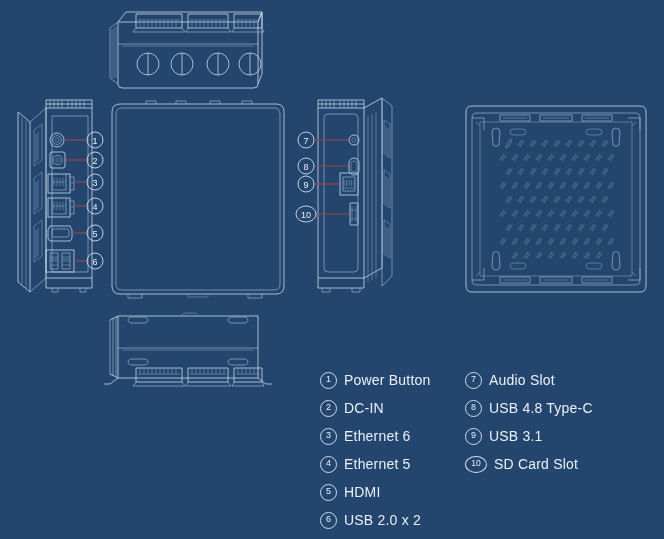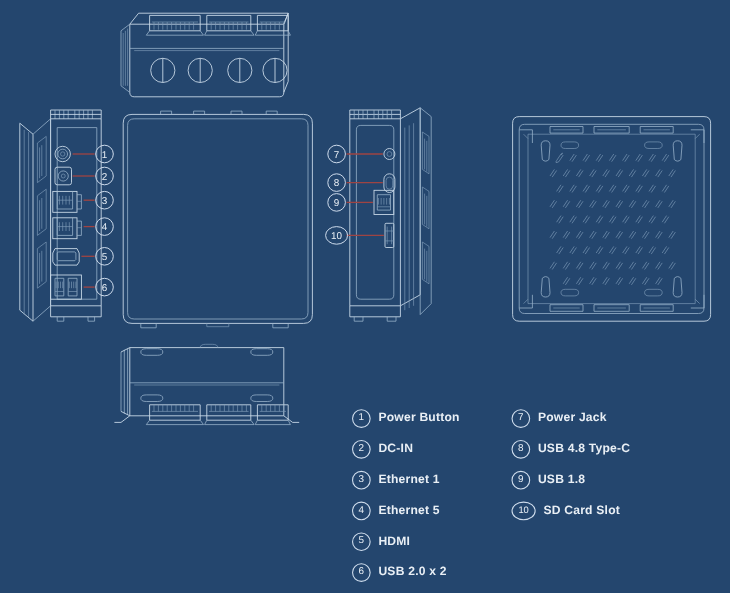--- a/index.html
+++ b/index.html
@@ -25,21 +25,21 @@
   .lcol.c1{left:0;}
   .lcol.c2{left:145px;}
   .lrow{display:flex;align-items:center;height:28px;}
   .badge{
     width:15px;height:15px;flex:0 0 auto;
     border:1px solid #cfdded;border-radius:50%;
     color:#e9eff5;font-size:9px;line-height:13px;text-align:center;
     margin-right:7px;
   }
   .badge.wide{width:20px;border-radius:50%/50%;font-size:8.5px;}
-  .ltxt{color:#e9eff5;font-size:11px;font-weight:bold;letter-spacing:.2px;white-space:nowrap;}
+  .ltxt{color:#e9eff5;font-size:14px;font-weight:normal;letter-spacing:.2px;white-space:nowrap;}
 </style>
 </head>
 <body>
 
 <div id="stage">
 
 <svg width="664" height="539" viewBox="0 0 664 539">
 
   <g>
 
@@ -434,48 +434,48 @@
     <div class="lrow">
       <div class="badge">1</div>
       <div class="ltxt">Power Button</div>
     </div>
     <div class="lrow">
       <div class="badge">2</div>
       <div class="ltxt">DC-IN</div>
     </div>
     <div class="lrow">
       <div class="badge">3</div>
-      <div class="ltxt">Ethernet  1</div>
+      <div class="ltxt">Ethernet  6</div>
     </div>
     <div class="lrow">
       <div class="badge">4</div>
       <div class="ltxt">Ethernet  5</div>
     </div>
     <div class="lrow">
       <div class="badge">5</div>
       <div class="ltxt">HDMI</div>
     </div>
     <div class="lrow">
       <div class="badge">6</div>
       <div class="ltxt">USB 2.0 x 2</div>
     </div>
   </div>
 
   <div class="lcol c2">
     <div class="lrow">
       <div class="badge">7</div>
-      <div class="ltxt">Power Jack</div>
+      <div class="ltxt">Audio Slot</div>
     </div>
     <div class="lrow">
       <div class="badge">8</div>
       <div class="ltxt">USB 4.8 Type-C</div>
     </div>
     <div class="lrow">
       <div class="badge">9</div>
-      <div class="ltxt">USB 1.8</div>
+      <div class="ltxt">USB 3.1</div>
     </div>
     <div class="lrow">
       <div class="badge wide">10</div>
       <div class="ltxt">SD Card Slot</div>
     </div>
   </div>
 
 </div>
 
 </div>

